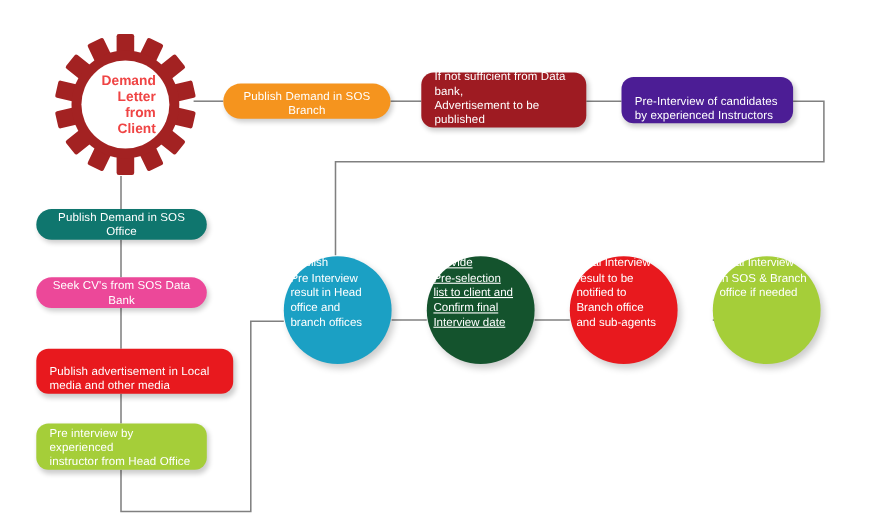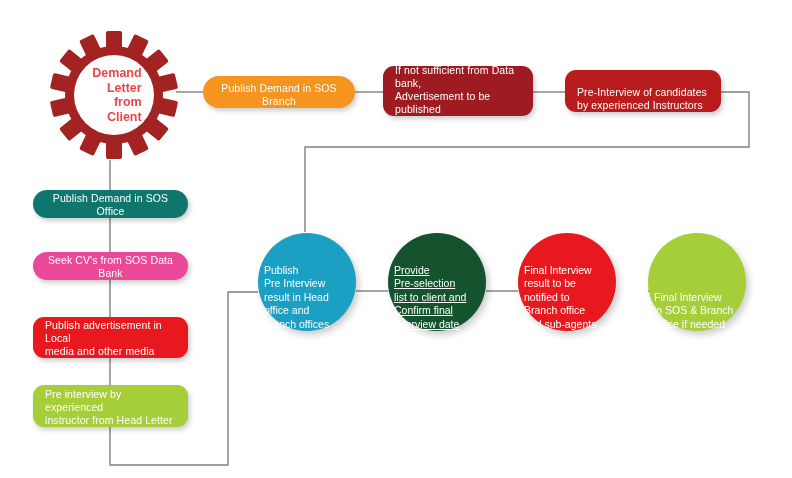--- a/index.html
+++ b/index.html
@@ -54,21 +54,21 @@
   .pill.center-text {
     justify-content: center;
     text-align: center;
     border-radius: 16px;
   }
 
   
   .circle {
     border-radius: 50%;
     display: flex;
-    align-items: flex-end;
+    align-items: flex-start;
     justify-content: center;
     color: #ffffff;
     font-size: 10.5px;
     line-height: 13.5px;
     box-shadow: 3px 4px 7px rgba(0,0,0,0.20);
   }
   .circle span {
     display: block;
     white-space: pre-line;
     padding-left: 6px;
@@ -166,41 +166,41 @@
 
   <div class="node pill center-text" style="left:203px; top:76px; width:152px; height:32px; background:#F5941E;">
     <span>Publish Demand in SOS Branch</span>
   </div>
 
   <div class="node pill" style="left:383px; top:66px; width:150px; height:50px; background:#9E1B22;">
     <span>If not sufficient from Data bank,
 Advertisement to be published</span>
   </div>
 
-  <div class="node pill" style="left:565px; top:70px; width:156px; height:42px; background:#b91c1c;">
+  <div class="node pill" style="left:565px; top:70px; width:156px; height:42px; background:#4c1d95;">
     <span>Pre-Interview of candidates
 by experienced Instructors</span>
   </div>
 
   <div class="node pill center-text" style="left:33px; top:190px; width:155px; height:28px; background:#0f766e;">
     <span>Publish Demand in SOS Office</span>
   </div>
 
   <div class="node pill center-text" style="left:33px; top:252px; width:155px; height:28px; background:#ec4899;">
     <span>Seek CV's from SOS Data Bank</span>
   </div>
 
-  <div class="node pill" style="left:33px; top:317px; width:155px; height:41px; background:#E8191E;">
+  <div class="node pill" style="left:33px; top:317px; width:179px; height:41px; background:#E8191E;">
     <span>Publish advertisement in Local
 media and other media</span>
   </div>
 
   <div class="node pill" style="left:33px; top:385px; width:155px; height:42px; background:#A5CE39;">
     <span>Pre interview by experienced
-instructor from Head Letter</span>
+instructor from Head Office</span>
   </div>
 
   <div class="node circle" style="left:258px; top:233px; width:98px; height:98px; background:#1BA0C4;">
     <span>Publish
 Pre Interview
 result in Head
 office and
 branch offices</span>
   </div>
 

